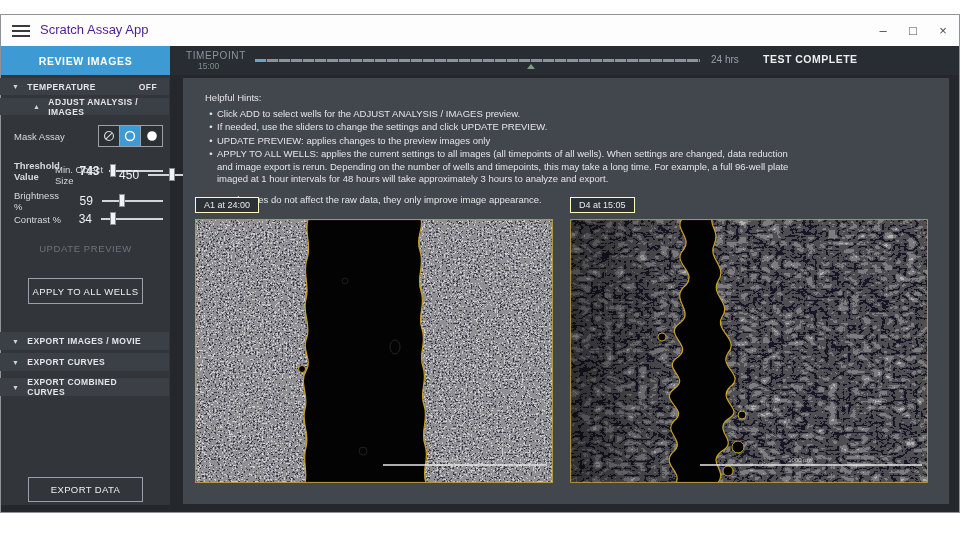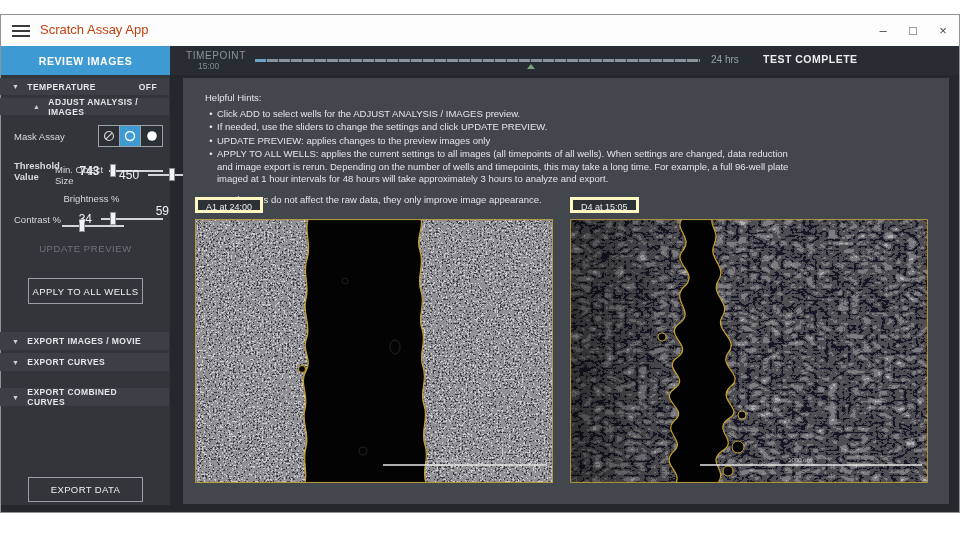--- a/index.html
+++ b/index.html
@@ -7,21 +7,21 @@
   body { font-family:"Liberation Sans","DejaVu Sans",sans-serif; }
   #stage { position:relative; width:960px; height:540px; background:#ffffff; overflow:hidden; }
 
   .abs { position:absolute; }
 
   
   #win-frame { left:0; top:14px; width:960px; height:499px; border:1px solid #8f9397; background:#24282d; }
   #titlebar { left:1px; top:15px; width:958px; height:31px; background:#fdfdfd; }
   #menu-icon { left:12px; top:25px; width:18px; height:12px; cursor:pointer; }
   #menu-icon span { display:block; height:2px; background:#3a3a3a; margin-bottom:3px; }
-  #win-title { left:40px; top:22px; font-size:13px; color:#c2410c; }
+  #win-title { left:40px; top:22px; font-size:13px; color:#4c1d95; }
   #win-controls { top:15px; right:2px; height:31px; display:flex; }
   .win-btn { width:30px; height:31px; display:flex; align-items:center; justify-content:center;
              font-size:13px; color:#4a4a4a; cursor:pointer; }
 
   
   #review-header { left:1px; top:46px; width:169px; height:29px; background:#3e9ad2;
                    display:flex; align-items:center; justify-content:center;
                    color:#fff; font-size:10.5px; font-weight:bold; letter-spacing:.6px; }
   #topbar { left:170px; top:46px; width:789px; height:29px; background:#282d33; }
   #tp-label { left:16px; top:4px; font-size:10px; color:#8d949c; letter-spacing:.6px; }
@@ -70,21 +70,21 @@
 
   
   #main-panel { left:183px; top:78px; width:766px; height:426px; background:#42474d; }
   #hints { left:22px; top:14px; width:600px; color:#e3e5e7; font-size:9.5px; line-height:12.5px; }
   #hints-title { margin-bottom:3px; }
   #hints ul { list-style:none; margin-top:3px; }
   #hints li { display:flex; margin-bottom:1px; }
   #hints li .b { width:12px; text-align:center; flex:none; }
   #hints-note { margin-top:8px; }
 
-  .chip { position:absolute; height:16px; line-height:15px; padding:0 8px; border:3px solid #fef9c3;
+  .chip { position:absolute; height:16px; line-height:15px; padding:0 8px; border:1px solid #fef9c3;
           background:#2c3136; color:#e8eaec; font-size:9px; }
   #chip-a { left:12px; top:119px; }
   #chip-b { left:387px; top:119px; }
   .preview { position:absolute; width:358px; height:264px; background:#000; }
   #preview-a { left:12px; top:141px; }
   #preview-b { left:387px; top:141px; }
   .preview svg { display:block; width:100%; height:100%; }
 </style>
 </head>
 <body>
@@ -161,21 +161,21 @@
     </span>
   </div>
   <div class="srow" style="top:167px;margin-left:41px;">
     <span class="side-label">Min. Object Size</span>
     <span class="sv">450</span>
     <span class="strack">
       <span class="line"></span>
         <span class="handle" style="left: 42%;"></span>
     </span>
   </div>
-  <div class="srow" style="top:193px;flex-direction:column;">
+  <div class="srow" style="top:193px;">
     <span class="side-label">Brightness %</span>
     <span class="sv">59</span>
     <span class="strack">
       <span class="line"></span>
         <span class="handle" style="left: 33%;"></span>
     </span>
   </div>
   <div class="srow" style="top:211px;">
     <span class="side-label">Contrast %</span>
     <span class="sv">34</span>
@@ -189,21 +189,21 @@
   <div class="outline-btn" id="apply-btn">APPLY TO ALL WELLS</div>
 
   <div class="hdr" style="top:332px;height:18px;">
     <span class="tri">▼</span>
     <span>EXPORT IMAGES / MOVIE</span>
   </div>
   <div class="hdr" style="top:353px;height:18px;">
     <span class="tri">▼</span>
     <span>EXPORT CURVES</span>
   </div>
-  <div class="hdr" style="top:388px;height:18px;">
+  <div class="hdr" style="top:378px;height:18px;">
     <span class="tri">▼</span>
     <span>EXPORT COMBINED CURVES</span>
   </div>
 
   <div class="outline-btn" id="export-data-btn">EXPORT DATA</div>
 
   <div class="abs" id="main-panel">
 
     <div class="abs" id="hints">
       <div id="hints-title">Helpful Hints:</div>

